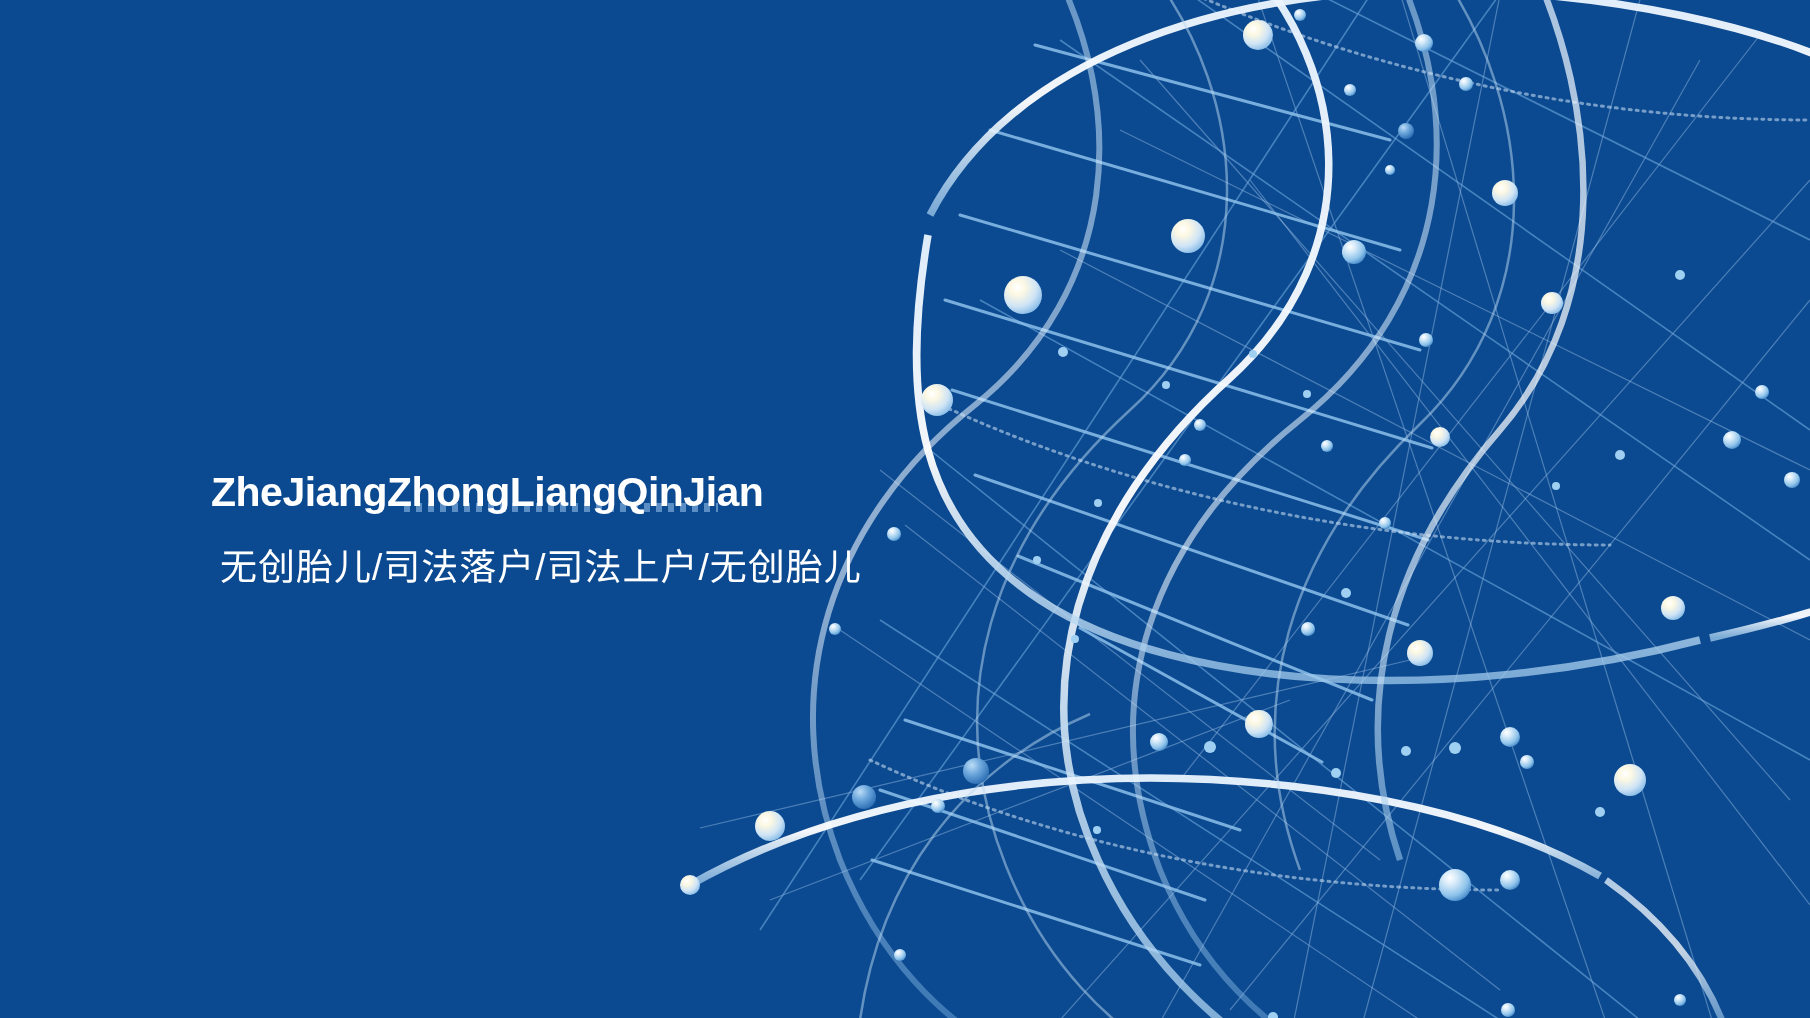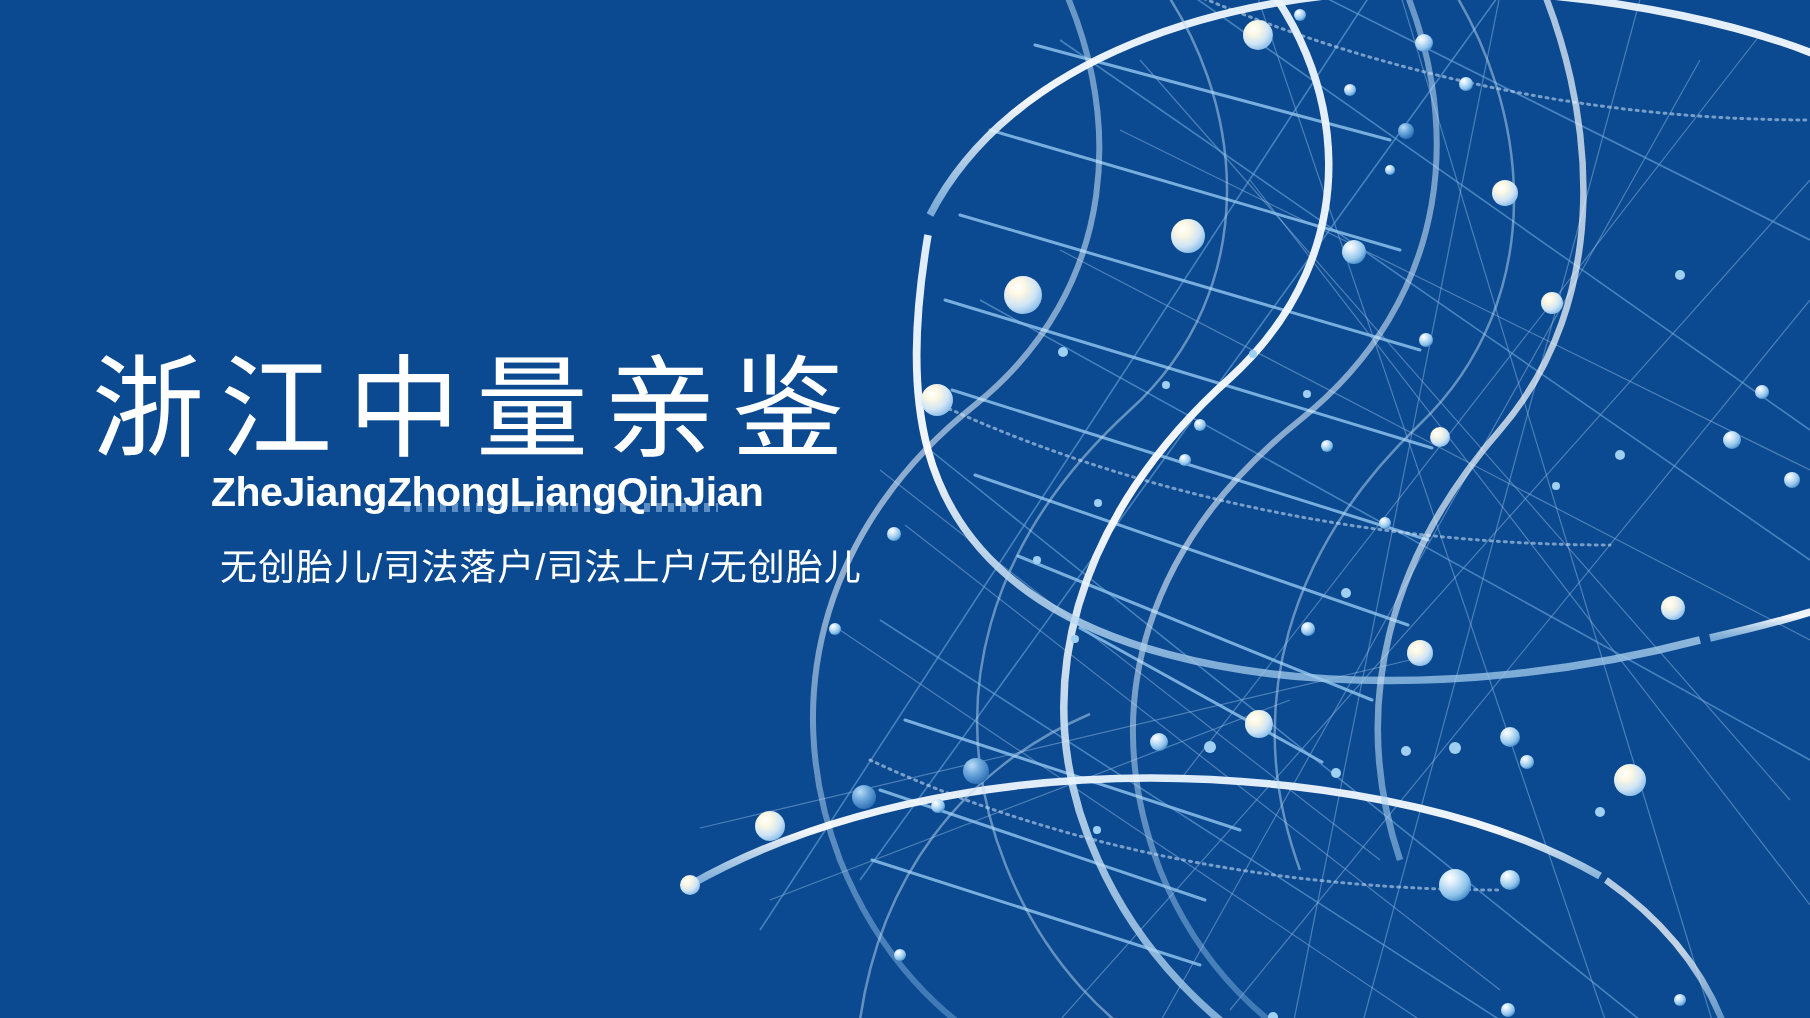--- a/index.html
+++ b/index.html
@@ -291,21 +291,20 @@
         <circle cx="1336" cy="773" r="5" fill="#9fd0f2"></circle>
         <circle cx="1680" cy="1000" r="6" fill="url(#sphBlue)"></circle>
         <circle cx="690" cy="885" r="10" fill="url(#sphWhite)"></circle>
         <circle cx="900" cy="955" r="6" fill="url(#sphBlue)"></circle>
       </g>
     </g>
   </svg>
 
   <div id="hero">
 
-    <h1 id="title">浙江中量亲鉴</h1>
 
     <div id="divider"></div>
 
     <div id="pinyin">ZheJiangZhongLiangQinJian</div>
 
     <div id="tagline">无创胎儿/司法落户/司法上户/无创胎儿</div>
   </div>
 
 </div>
 

